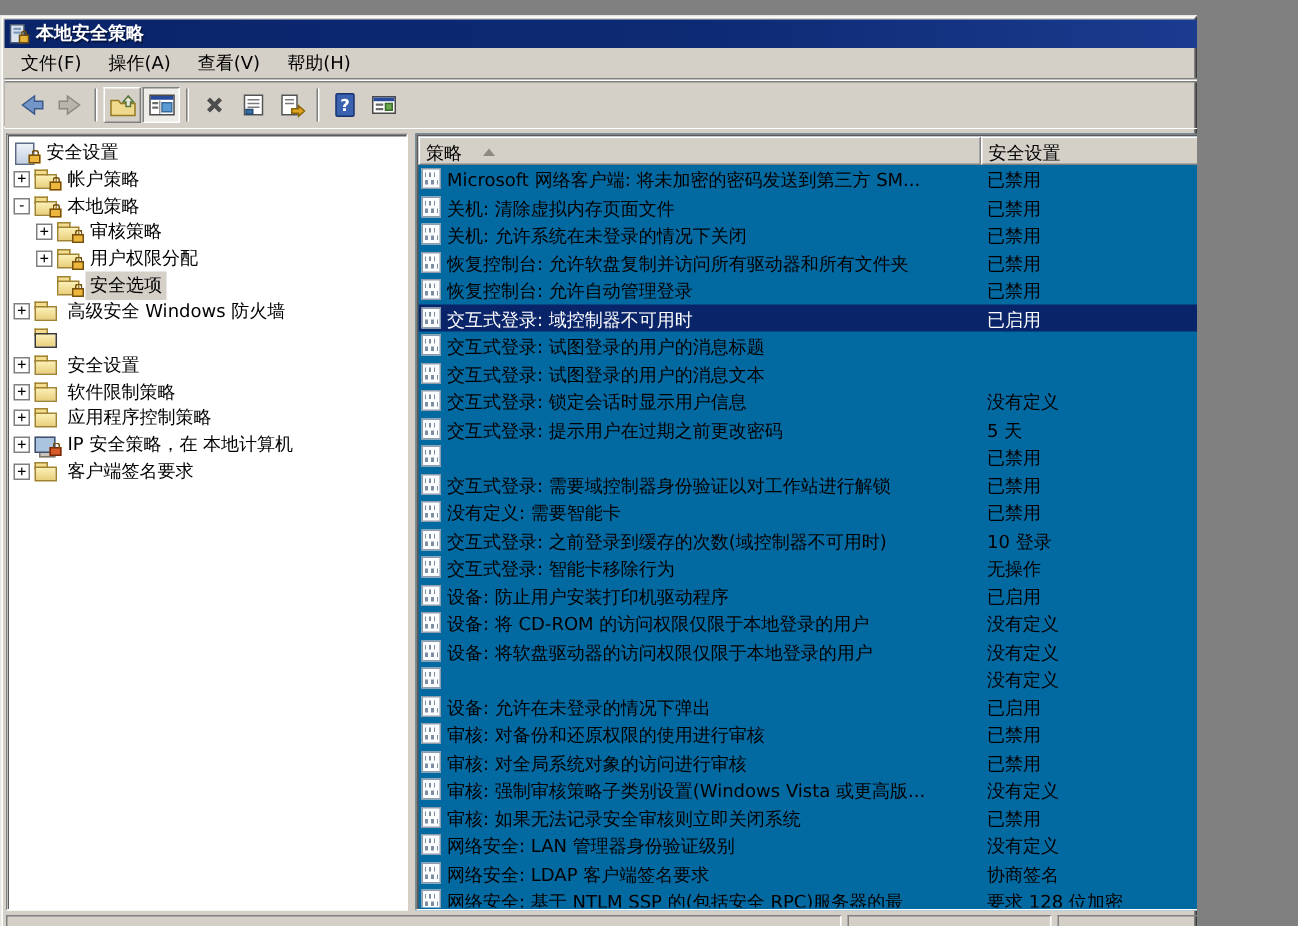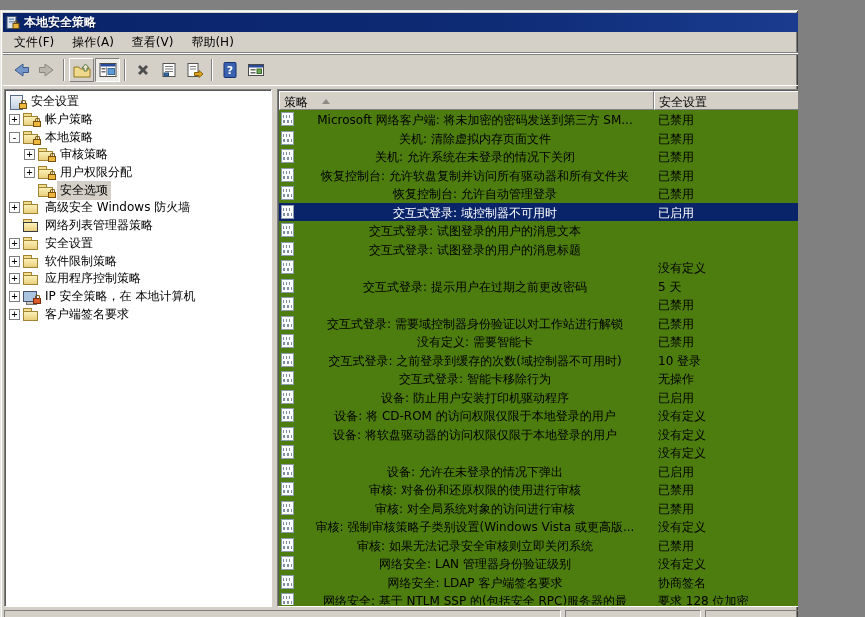--- a/index.html
+++ b/index.html
@@ -36,21 +36,21 @@
   .tool-btn.pressed { border-color: #808080 #fff #fff #808080;
     background-image: linear-gradient(45deg,#e8e6e0 25%,transparent 25%,transparent 75%,#e8e6e0 75%),
                       linear-gradient(45deg,#e8e6e0 25%,transparent 25%,transparent 75%,#e8e6e0 75%);
     background-size: 2px 2px; background-position: 0 0, 1px 1px; background-color: #f2f0ec; }
   .tool-sep { width: 2px; height: 22px; border-left: 1px solid #808080; border-right: 1px solid #fff; margin: 0 3px; }
 
   
   .tree-pane { position: absolute; left: 4px; top: 79px; width: 268px; height: 518px; background: #fff;
     border: 1px solid; border-color: #808080 #fff #fff #808080; box-shadow: inset 1px 1px 0 #5a5a5a; overflow: hidden; padding-top: 3px; }
   .splitter { position: absolute; left: 272px; top: 79px; width: 5px; height: 518px; }
-  .list-pane { position: absolute; left: 277px; top: 79px; width: 585px; height: 518px; background: #4d7c0f;
+  .list-pane { position: absolute; left: 277px; top: 79px; width: 585px; height: 518px; background: #0369a1;
     border: 1px solid; border-color: #808080 #fff #fff #808080; box-shadow: inset 1px 1px 0 #5a5a5a; overflow: hidden; }
 
   
   .tree-row { height: 17.7px; display: flex; align-items: center; font-size: 12px; white-space: nowrap; position: relative; }
   .depth-0 { padding-left: 4px; } .depth-1 { padding-left: 4px; } .depth-2 { padding-left: 19px; }
   .expander { flex: none; width: 11px; height: 11px; border: 1px solid #808080; background: #fff; margin-right: 3px;
     font: 10px/9px "DejaVu Sans Mono", monospace; text-align: center; color: #000; }
   .ticon { flex: none; width: 16px; height: 13px; position: relative; margin-right: 3px; }
   .icon-folder::before, .icon-folder-lock::before, .icon-folder-dark::before { content: ""; position: absolute; left: 0; top: 0;
     width: 7px; height: 4px; background: #f3dd8e; border: 1px solid #a08433; border-bottom: none; }
@@ -78,21 +78,21 @@
 
   
   .lbody { position: absolute; left: 1px; top: 20px; right: 17px; bottom: 1px; overflow: hidden; }
   .lrow { height: 18.5px; position: relative; font-size: 12px; white-space: nowrap; }
   .lrow.selected::before { content: ""; position: absolute; left: 0; top: 0; width: 541px; height: 100%; background: #0a246a; }
   .doc-icon { position: absolute; left: 2px; top: 2px; width: 13px; height: 14px; border: 1px solid #8e9dae; background: #fbfcfe; z-index: 1; }
   .doc-icon::before { content: ""; position: absolute; left: 1px; top: 2px; right: 1px; height: 3px;
     background: repeating-linear-gradient(90deg, #7d8da2 0 1px, transparent 1px 3px); }
   .doc-icon::after { content: ""; position: absolute; left: 1px; top: 7px; right: 1px; height: 3px;
     background: repeating-linear-gradient(90deg, #7d8da2 0 2px, transparent 2px 4px); }
-  .c-policy { position: absolute; left: 19px; top: 2px; width: 354px; overflow: hidden; z-index: 1; text-align: center; }
+  .c-policy { position: absolute; left: 19px; top: 2px; width: 354px; overflow: hidden; z-index: 1; }
   .c-setting { position: absolute; left: 379px; top: 2px; width: 160px; overflow: hidden; z-index: 1; }
   .lrow.selected .c-policy, .lrow.selected .c-setting { color: #fff; }
 
   
   .vscroll { position: absolute; top: 1px; right: 1px; width: 16px; bottom: 1px; background-color: #fff;
     background-image: linear-gradient(45deg,#d6d2ca 25%,transparent 25%,transparent 75%,#d6d2ca 75%),
                       linear-gradient(45deg,#d6d2ca 25%,transparent 25%,transparent 75%,#d6d2ca 75%);
     background-size: 2px 2px; background-position: 0 0, 1px 1px; }
   .sb-btn, .sb-thumb { position: absolute; left: 0; width: 16px; background: #d4d0c8; border: 1px solid;
     border-color: #fff #404040 #404040 #fff; box-shadow: inset -1px -1px 0 #808080, inset 1px 1px 0 #e9e7e2; }
@@ -267,21 +267,20 @@
 
       <div class="tree-row depth-1">
         <span class="expander">+</span>
         <span class="ticon icon-folder"></span>
         <span class="tlabel">高级安全 Windows 防火墙</span>
       </div>
 
       <div class="tree-row depth-1">
         <span class="expander" style="visibility: hidden;"></span>
         <span class="ticon icon-folder-dark"></span>
-        <span class="tlabel">网络列表管理器策略</span>
       </div>
 
       <div class="tree-row depth-1">
         <span class="expander">+</span>
         <span class="ticon icon-folder"></span>
         <span class="tlabel">安全设置</span>
       </div>
 
       <div class="tree-row depth-1">
         <span class="expander">+</span>
@@ -356,32 +355,33 @@
         </div>
 
         <div class="lrow selected">
           <span class="doc-icon"></span>
           <span class="c-policy">交互式登录: 域控制器不可用时</span>
           <span class="c-setting">已启用</span>
         </div>
 
         <div class="lrow">
           <span class="doc-icon"></span>
+          <span class="c-policy">交互式登录: 试图登录的用户的消息标题</span>
+          <span class="c-setting"></span>
+        </div>
+
+        <div class="lrow">
+          <span class="doc-icon"></span>
           <span class="c-policy">交互式登录: 试图登录的用户的消息文本</span>
           <span class="c-setting"></span>
         </div>
 
         <div class="lrow">
           <span class="doc-icon"></span>
-          <span class="c-policy">交互式登录: 试图登录的用户的消息标题</span>
-          <span class="c-setting"></span>
-        </div>
-
-        <div class="lrow">
-          <span class="doc-icon"></span>
+          <span class="c-policy">交互式登录: 锁定会话时显示用户信息</span>
           <span class="c-setting">没有定义</span>
         </div>
 
         <div class="lrow">
           <span class="doc-icon"></span>
           <span class="c-policy">交互式登录: 提示用户在过期之前更改密码</span>
           <span class="c-setting">5 天</span>
         </div>
 
         <div class="lrow">

